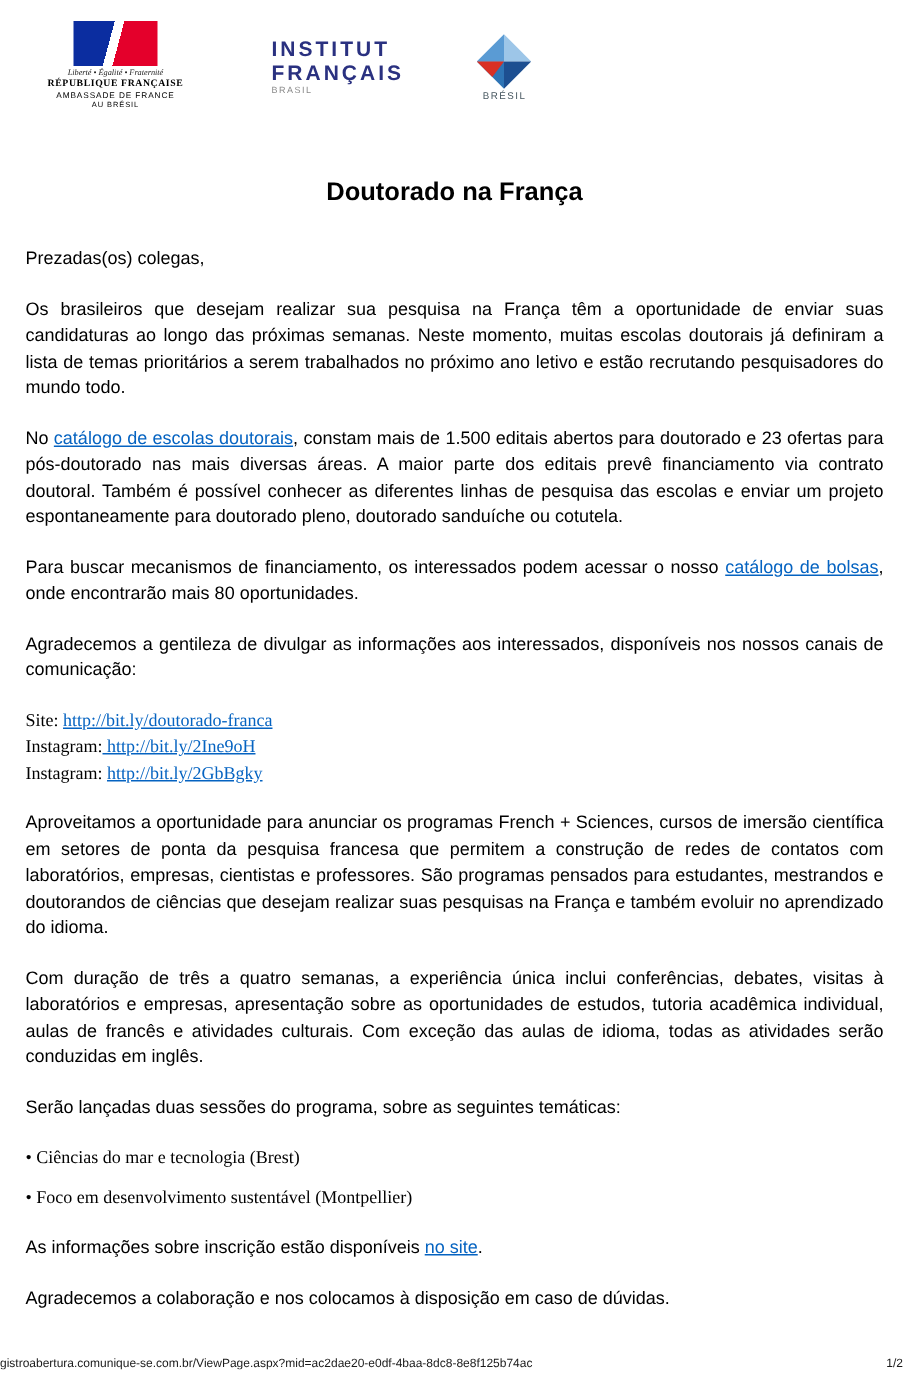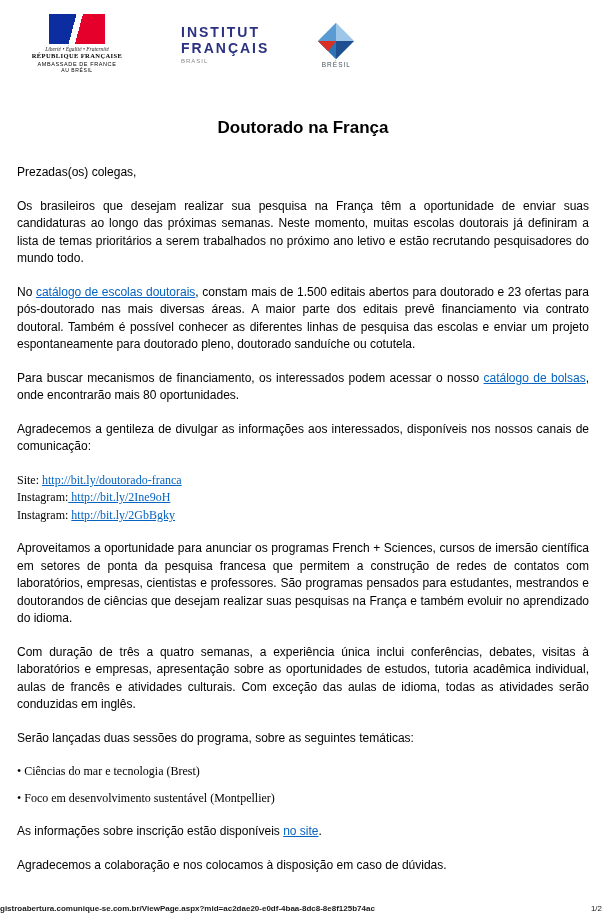--- a/index.html
+++ b/index.html
@@ -87,21 +87,21 @@
     position:absolute;
     left:0; right:0; bottom:2px;
     display:flex;
     justify-content:space-between;
     align-items:flex-end;
     font-size:8px;
     color:#1a1a1a;
     padding-right:4px;
     white-space:nowrap;
   }
-  .footer-url { overflow:hidden;font-weight:bold; }
+  .footer-url { overflow:hidden; }
 </style>
 </head>
 <body>
 
 <div class="page">
 
   <header class="logos">
 
     <div class="logo-embassy">
       <div class="flag-graphic"></div>

